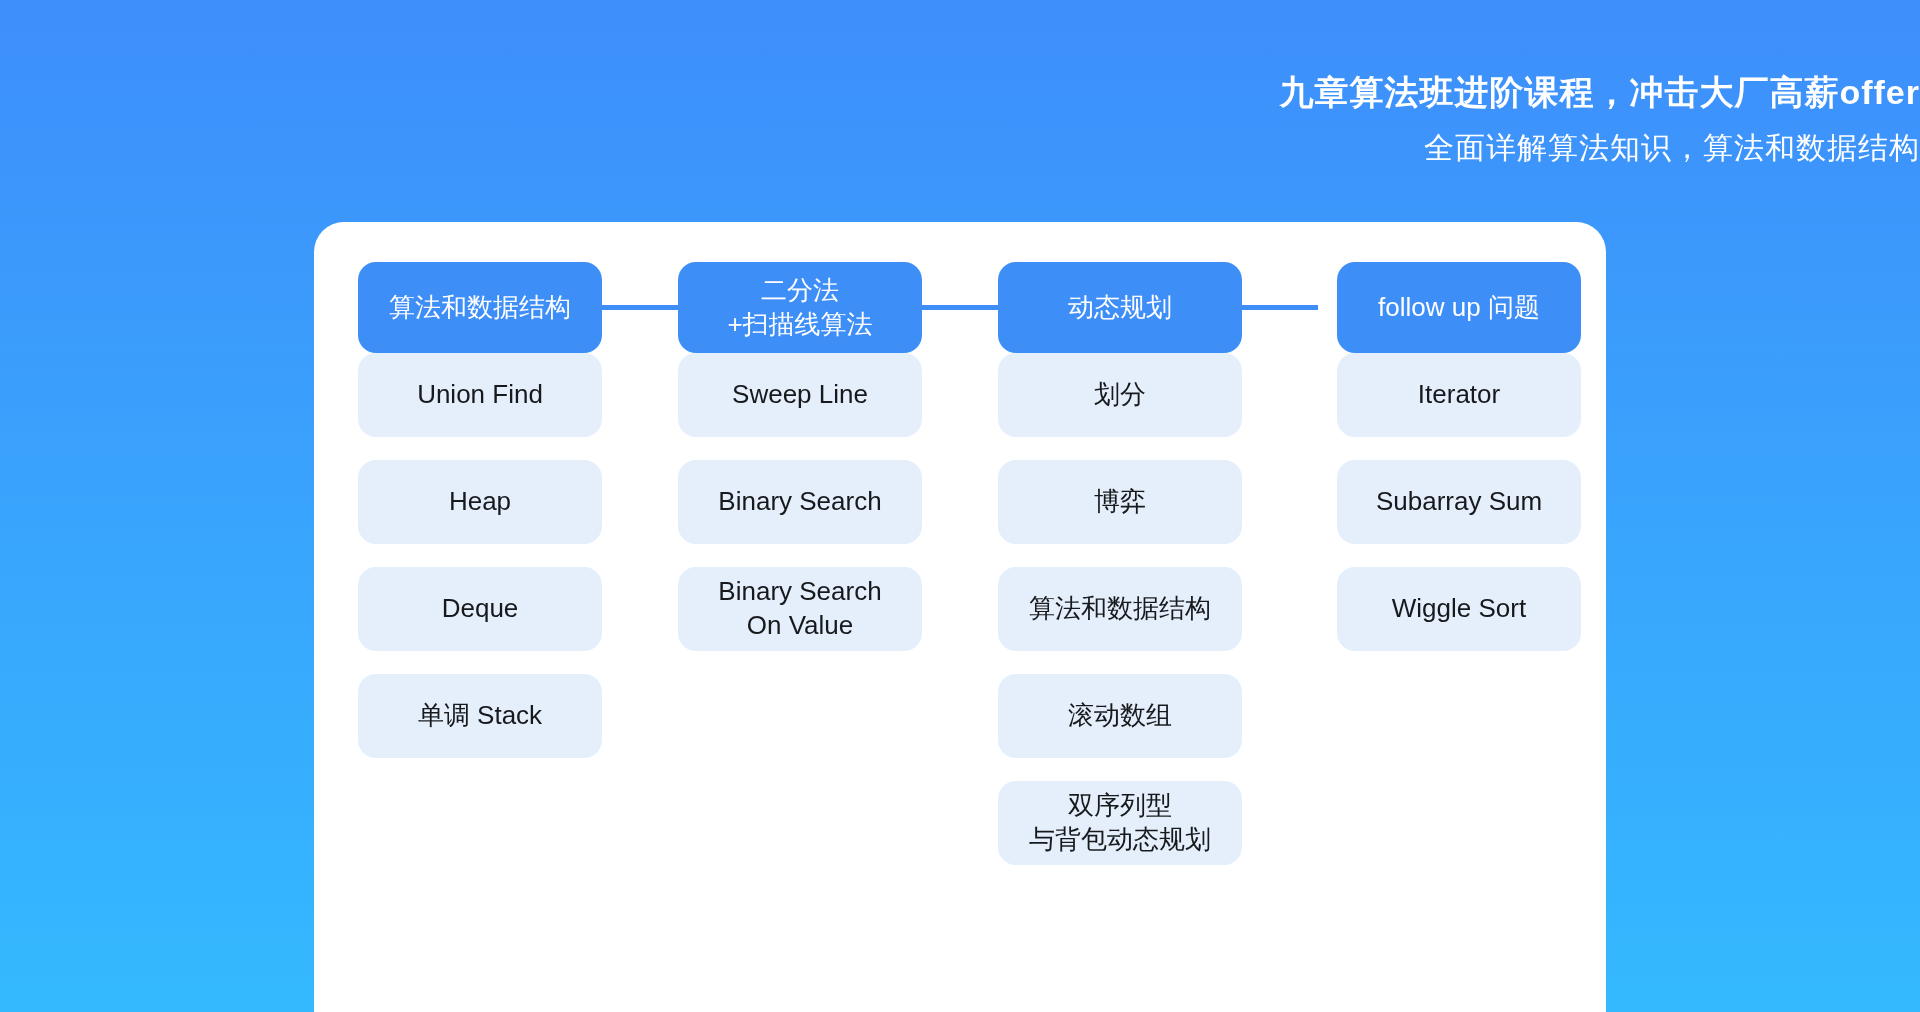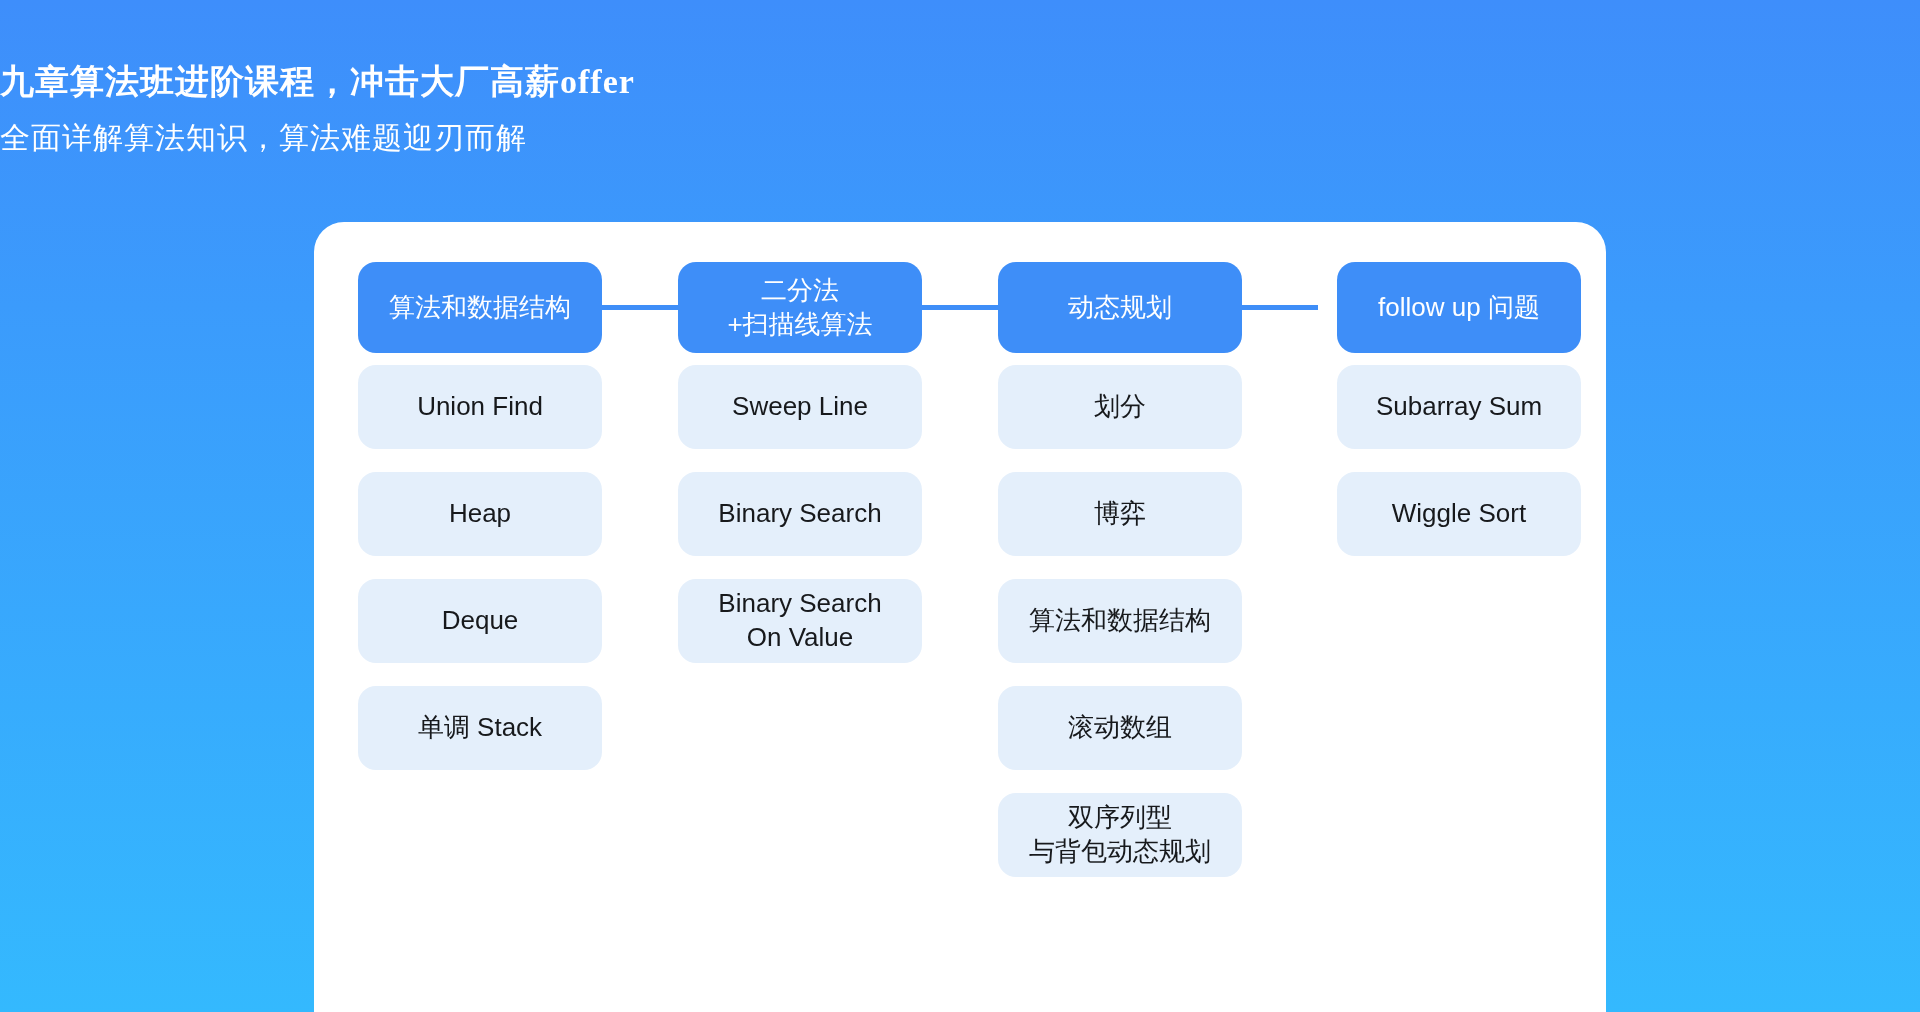--- a/index.html
+++ b/index.html
@@ -5,22 +5,22 @@
   html,body{margin:0;padding:0;}
   body{
     width:1920px;height:1012px;overflow:hidden;
     font-family:"Liberation Sans","DejaVu Sans",sans-serif;
   }
   .page{
     position:relative;width:1920px;height:1012px;overflow:hidden;
     background:linear-gradient(180deg,var(--bg-top,#3E8EFB) 0%,var(--bg-bottom,#34B9FE) 100%);
   }
   .hero{
-    position:absolute;top:62px;left:0;width:100%;
-    text-align:left;color:var(--hero-text,#FFFFFF);font-family:Liberation Serif, serif;
+    position:absolute;top:72px;left:0;width:100%;
+    text-align:right;color:var(--hero-text,#FFFFFF);
   }
   .hero .title{
     margin:0 0 17px 0;font-size:34px;font-weight:700;letter-spacing:1px;line-height:1.2;
   }
   .hero .subtitle{
     margin:0;font-size:30px;font-weight:500;letter-spacing:1px;line-height:1.2;
   }
   .card{
     position:absolute;left:314px;top:222px;width:1292px;height:847px;
     background:var(--card-bg,#FFFFFF);border-radius:30px;
@@ -30,21 +30,21 @@
   }
   .col-header{
     height:91px;border-radius:18px;
     background:var(--accent,#3E8EF8);color:#FFFFFF;
     display:flex;align-items:center;justify-content:center;
     text-align:center;font-size:26px;font-weight:500;
     line-height:1.3;white-space:pre-line;
     position:relative;z-index:2;
   }
   .slot{
-    height:107px;display:flex;align-items:center;
+    height:107px;display:flex;align-items:flex-start;
   }
   .slot:first-of-type{margin-top:8px;}
   .pill{
     width:100%;min-height:84px;border-radius:18px;
     background:var(--pill-bg,#E4EFFB);color:var(--pill-text,#17191C);
     display:flex;align-items:center;justify-content:center;
     text-align:center;font-size:26px;font-weight:400;
     line-height:1.3;white-space:pre-line;
     padding:6px 10px;box-sizing:border-box;
   }
@@ -52,21 +52,21 @@
     position:absolute;top:83px;width:76px;height:5px;
     background:var(--accent,#3E8EF8);z-index:1;
   }
 </style>
 </head>
 <body>
 
 <div class="page" id="page" style="--bg-top: #3E8EFB; --bg-bottom: #34B9FE; --accent: #3E8EF8; --pill-bg: #E4EFFB; --pill-text: #17191C; --card-bg: #FFFFFF; --hero-text: #FFFFFF;">
   <div class="hero">
     <h1 class="title">九章算法班进阶课程，冲击大厂高薪offer</h1>
-    <h2 class="subtitle">全面详解算法知识，算法难题迎刃而解</h2>
+    <h2 class="subtitle">全面详解算法知识，算法和数据结构</h2>
   </div>
   <div class="card" id="card">
       <div class="column" style="left: 44px;">
         <div class="col-header">算法和数据结构</div>
         <div class="slot">
           <div class="pill">Union Find</div>
         </div>
         <div class="slot">
           <div class="pill">Heap</div>
         </div>
@@ -109,20 +109,23 @@
         </div>
         <div class="slot">
           <div class="pill">双序列型
 与背包动态规划</div>
         </div>
       </div>
       <div class="connector" style="left: 928px;"></div>
       <div class="column" style="left: 1023px;">
         <div class="col-header">follow up 问题</div>
         <div class="slot">
+          <div class="pill">Iterator</div>
+        </div>
+        <div class="slot">
           <div class="pill">Subarray Sum</div>
         </div>
         <div class="slot">
           <div class="pill">Wiggle Sort</div>
         </div>
       </div>
     </div>
 </div>
 
 </body></html>

